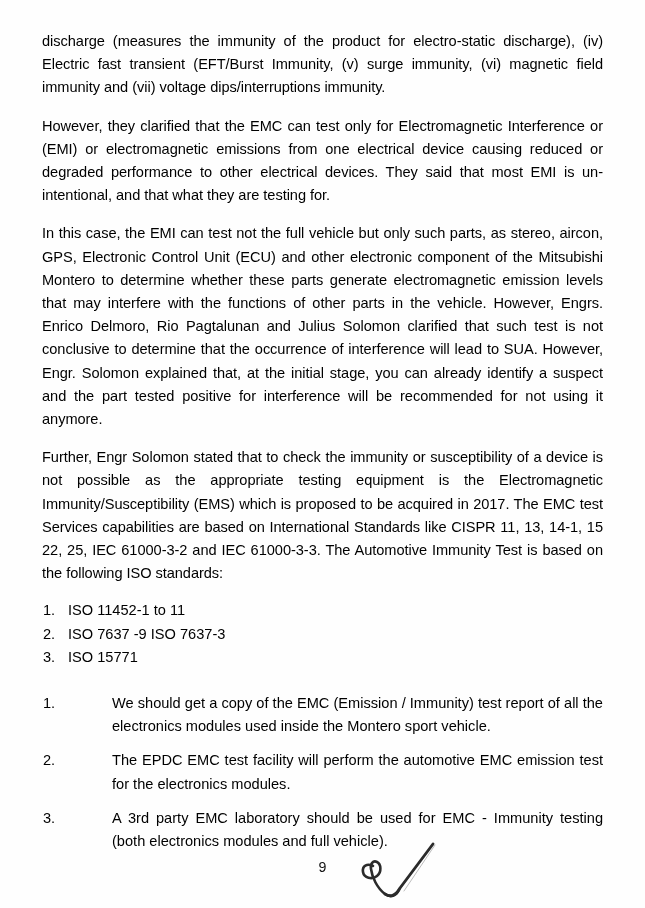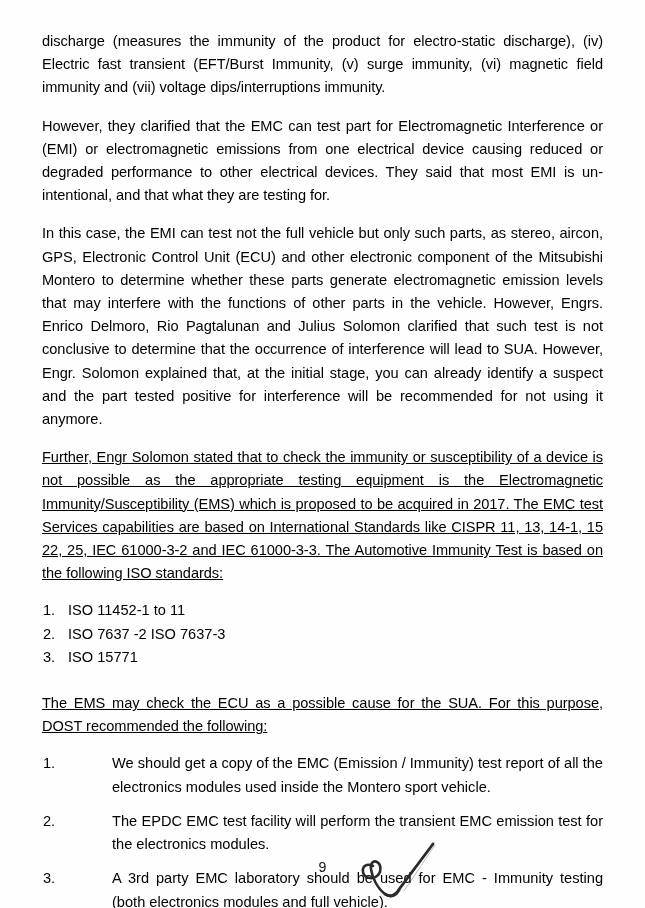--- a/index.html
+++ b/index.html
@@ -35,21 +35,20 @@
     margin: 0 0 15px 0;
     font-size: 14.6px;
     line-height: 23.2px;
     text-align: justify;
     text-justify: inter-word;
     letter-spacing: -0.05px;
     word-spacing: 0px;
   }
   p.para.tight {
     margin-bottom: 14px;
-    text-decoration: underline;
   }
   ol.numlist {
     margin: 0 0 15px 0;
     padding: 0;
     list-style: none;
   }
   ol.numlist > li {
     position: relative;
     padding-left: 26px;
     font-size: 14.6px;
@@ -118,53 +117,52 @@
 </style>
 </head>
 <body>
 
 <div class="page">
 
   <div class="content">
 
     <p class="para">discharge (measures the immunity of the product for electro-static discharge), (iv) Electric fast transient (EFT/Burst Immunity, (v) surge immunity, (vi) magnetic field immunity and (vii) voltage dips/interruptions immunity.</p>
 
-    <p class="para">However, they clarified that the EMC can test part for Electromagnetic Interference or (EMI) or electromagnetic emissions from one electrical device causing reduced or degraded performance to other electrical devices. They said that most EMI is un-intentional, and that what they are testing for.</p>
+    <p class="para">However, they clarified that the EMC can test only for Electromagnetic Interference or (EMI) or electromagnetic emissions from one electrical device causing reduced or degraded performance to other electrical devices. They said that most EMI is un-intentional, and that what they are testing for.</p>
 
     <p class="para">In this case, the EMI can test not the full vehicle but only such parts, as stereo, aircon, GPS, Electronic Control Unit (ECU) and other electronic component of the Mitsubishi Montero to determine whether these parts generate electromagnetic emission levels that may interfere with the functions of other parts in the vehicle. However, Engrs. Enrico Delmoro, Rio Pagtalunan and Julius Solomon clarified that such test is not conclusive to determine that the occurrence of interference will lead to SUA. However, Engr. Solomon explained that, at the initial stage, you can already identify a suspect and the part tested positive for interference will be recommended for not using it anymore.</p>
 
     <p class="para tight">Further, Engr Solomon stated that to check the immunity or susceptibility of a device is not possible as the appropriate testing equipment is the Electromagnetic Immunity/Susceptibility (EMS) which is proposed to be acquired in 2017. The EMC test Services capabilities are based on International Standards like CISPR 11, 13, 14-1, 15 22, 25, IEC 61000-3-2 and IEC 61000-3-3. The Automotive Immunity Test is based on the following ISO standards:</p>
 
     <ol class="numlist compact">
       <li>
         <span class="marker">1.</span>
         <span class="itemtext">ISO 11452-1 to 11</span>
       </li>
       <li>
         <span class="marker">2.</span>
-        <span class="itemtext">ISO 7637 -2 ISO 7637-3</span>
+        <span class="itemtext">ISO 7637 -9 ISO 7637-3</span>
       </li>
       <li>
         <span class="marker">3.</span>
         <span class="itemtext">ISO 15771</span>
       </li>
     </ol>
 
     <div class="spacer-sm"></div>
 
-    <p class="para tight">The EMS may check the ECU as a possible cause for the SUA. For this purpose, DOST recommended the following:</p>
 
     <ol class="numlist spaced">
       <li>
         <span class="marker">1.</span>
         <span class="itemtext">We should get a copy of the EMC (Emission / Immunity) test report of all the electronics modules used inside the Montero sport vehicle.</span>
       </li>
       <li>
         <span class="marker">2.</span>
-        <span class="itemtext">The EPDC EMC test facility will perform the transient EMC emission test for the electronics modules.</span>
+        <span class="itemtext">The EPDC EMC test facility will perform the automotive EMC emission test for the electronics modules.</span>
       </li>
       <li>
         <span class="marker">3.</span>
         <span class="itemtext">A 3rd party EMC laboratory should be used for EMC - Immunity testing (both electronics modules and full vehicle).</span>
       </li>
     </ol>
 
   </div>
 
   <div class="footer">

